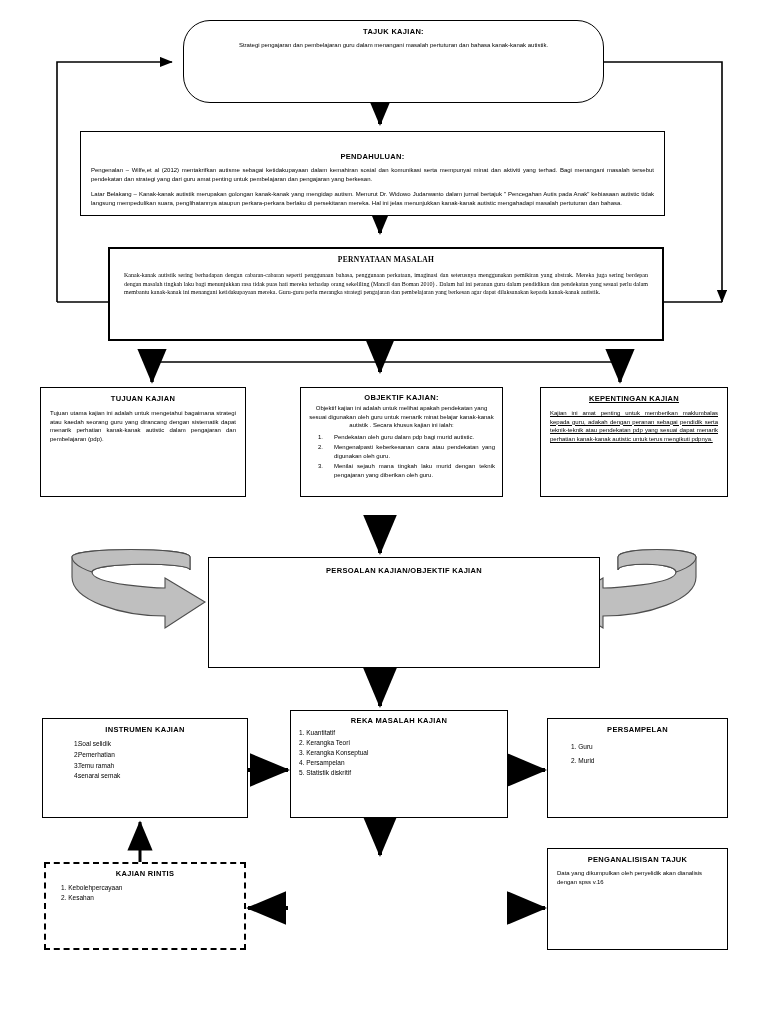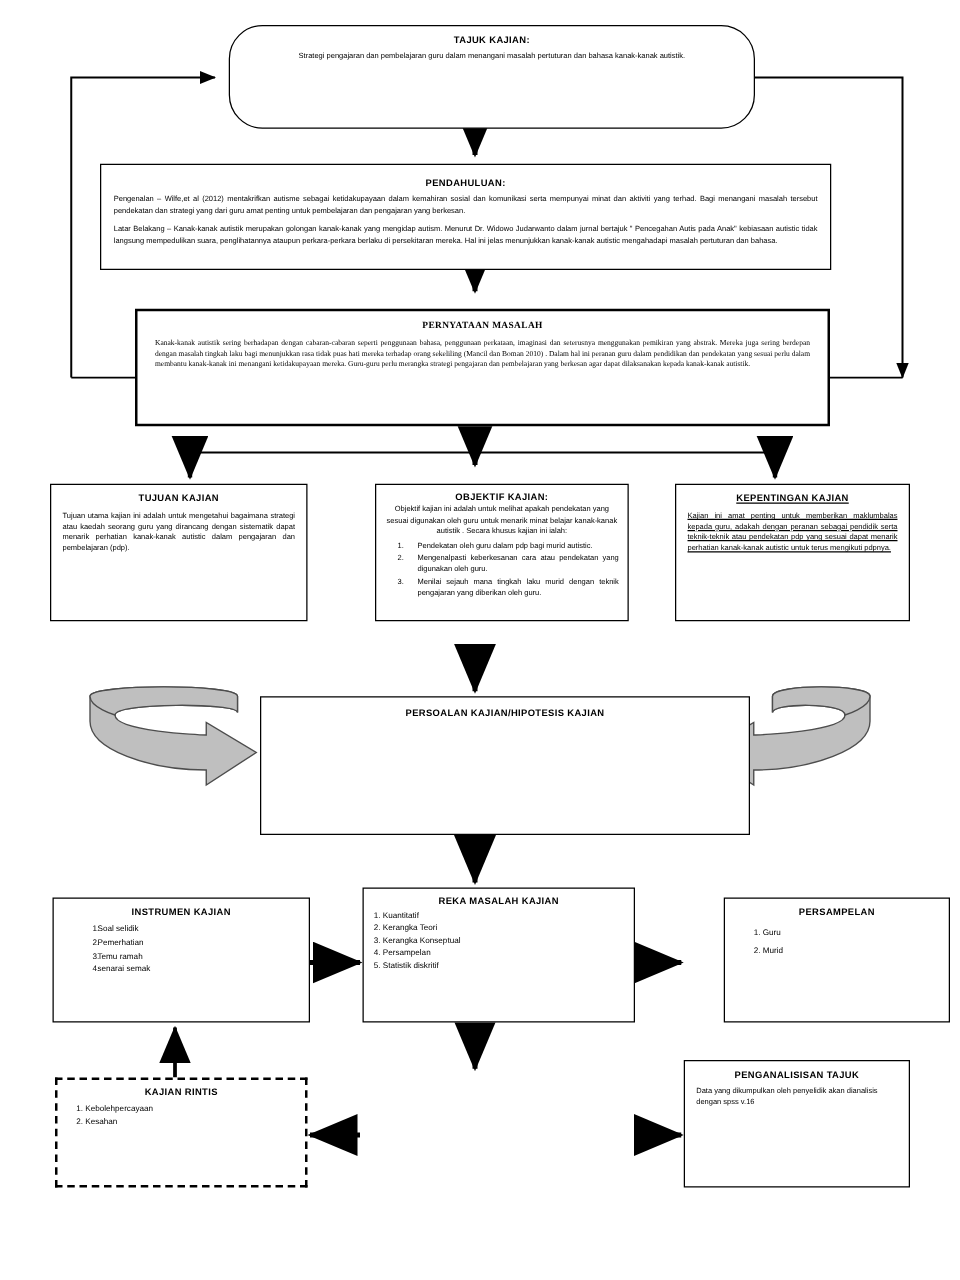--- a/index.html
+++ b/index.html
@@ -149,21 +149,21 @@
              C648,616 696,600 696,577 Z" fill="#bfbfbf" stroke="#4d4d4d" stroke-width="1.1"></path>
     <path d="M676,572 C676,562 618,562 618,570 L618,557 C618,547 696,547 696,557
              C696,566 676,572 676,572 Z" fill="#bfbfbf" stroke="#4d4d4d" stroke-width="1.1"></path>
   </svg>
 
   <div class="box" style="left:183px; top:20px; width:421px; height:83px;border-radius:27px;">
     <div class="bt">TAJUK KAJIAN:</div>
     <div class="body-text c" style="padding:0 22px;">Strategi pengajaran dan pembelajaran guru dalam menangani masalah pertuturan dan bahasa kanak-kanak autistik.</div>
   </div>
 
-  <div class="box" style="left:80px; top:131px; width:585px; height:85px; padding:10px 10px 6px 10px;">
+  <div class="box" style="left:80px; top:131px; width:585px; height:85px; padding:20px 10px 6px 10px;">
     <div class="bt">PENDAHULUAN:</div>
     <div class="body-text para">Pengenalan        –  Wilfe,et al (2012) mentakrifkan autisme sebagai ketidakupayaan dalam kemahiran sosial dan komunikasi serta mempunyai minat dan aktiviti yang terhad. Bagi menangani masalah tersebut pendekatan dan strategi yang dari guru amat penting untuk pembelajaran dan pengajaran yang berkesan.</div>
     <div class="body-text para">Latar Belakang – Kanak-kanak autistik merupakan golongan kanak-kanak yang mengidap autism. Menurut  Dr. Widowo Judarwanto dalam jurnal bertajuk " Pencegahan Autis pada Anak" kebiasaan autistic tidak langsung mempedulikan suara, penglihatannya ataupun perkara-perkara berlaku di persekitaran mereka. Hal ini jelas menunjukkan kanak-kanak autistic mengahadapi masalah pertuturan dan bahasa.</div>
   </div>
 
   <div class="box thick" style="left:108px; top:247px; width:556px; height:94px; padding:6px 14px;font-family:Liberation Serif, serif;">
     <div class="bt">PERNYATAAN MASALAH</div>
     <div class="body-text" style="margin-top:7px;">Kanak-kanak autistik sering berhadapan dengan cabaran-cabaran seperti penggunaan bahasa, penggunaan perkataan, imaginasi dan seterusnya menggunakan pemikiran yang abstrak. Mereka juga sering berdepan dengan masalah tingkah laku bagi menunjukkan rasa tidak puas hati mereka terhadap orang sekeliling (Mancil dan Boman 2010) . Dalam hal ini peranan guru dalam pendidikan dan pendekatan yang sesuai perlu dalam membantu kanak-kanak ini menangani ketidakupayaan mereka. Guru-guru perlu merangka strategi pengajaran dan pembelajaran yang berkesan agar dapat dilaksanakan kepada kanak-kanak autistik.</div>
   </div>
 
@@ -190,21 +190,21 @@
       </li>
     </ol>
   </div>
 
   <div class="box" style="left:540px; top:387px; width:188px; height:110px; padding:6px 9px;text-decoration:underline;">
     <div class="bt">KEPENTINGAN KAJIAN</div>
     <div class="body-text" style="margin-top:6px;">Kajian ini amat penting untuk memberikan maklumbalas kepada guru, adakah dengan peranan sebagai pendidik serta teknik-teknik atau pendekatan pdp yang sesuai dapat menarik perhatian kanak-kanak autistic untuk terus mengikuti pdpnya.</div>
   </div>
 
   <div class="box" style="left:208px; top:557px; width:392px; height:111px; padding:8px;">
-    <div class="bt">PERSOALAN KAJIAN/HIPOTESIS KAJIAN</div>
+    <div class="bt">PERSOALAN KAJIAN/OBJEKTIF KAJIAN</div>
   </div>
 
   <div class="box" style="left:42px; top:718px; width:206px; height:100px; padding:6px 9px;">
     <div class="bt">INSTRUMEN KAJIAN</div>
     <ol class="numlist" style="font-size:6.5px; margin-top:5px;">
       <li>
         <span class="num" style="padding-left:22px;">1.</span>
         <span class="txt">Soal selidik</span>
       </li>
       <li>
@@ -226,21 +226,21 @@
     <div class="bt" style="margin-bottom:3px;">REKA MASALAH KAJIAN</div>
     <ul class="plainlist">
       <li>1. Kuantitatif</li>
       <li>2. Kerangka Teori</li>
       <li>3. Kerangka Konseptual</li>
       <li>4. Persampelan</li>
       <li>5. Statistik diskritif</li>
     </ul>
   </div>
 
-  <div class="box" style="left:547px; top:718px; width:181px; height:100px; padding:6px 23px;margin-left:32px;">
+  <div class="box" style="left:547px; top:718px; width:181px; height:100px; padding:6px 23px;">
     <div class="bt">PERSAMPELAN</div>
     <ul class="plainlist" style="margin-top:6px; line-height:2.2;">
       <li>1. Guru</li>
       <li>2. Murid</li>
     </ul>
   </div>
 
   <div class="box dashed" style="left:44px; top:862px; width:202px; height:88px; padding:5px 9px;">
     <div class="bt">KAJIAN RINTIS</div>
     <ul class="plainlist" style="margin-top:5px; padding-left:6px;">

